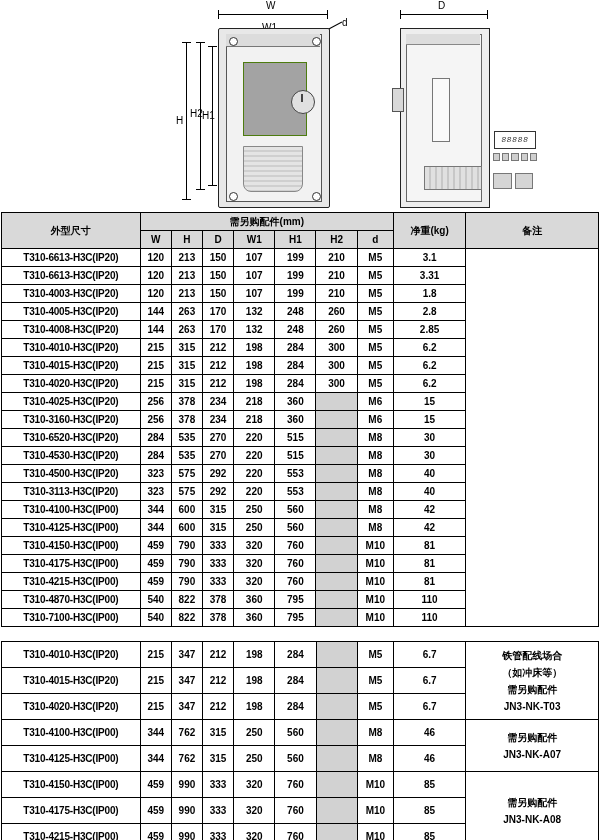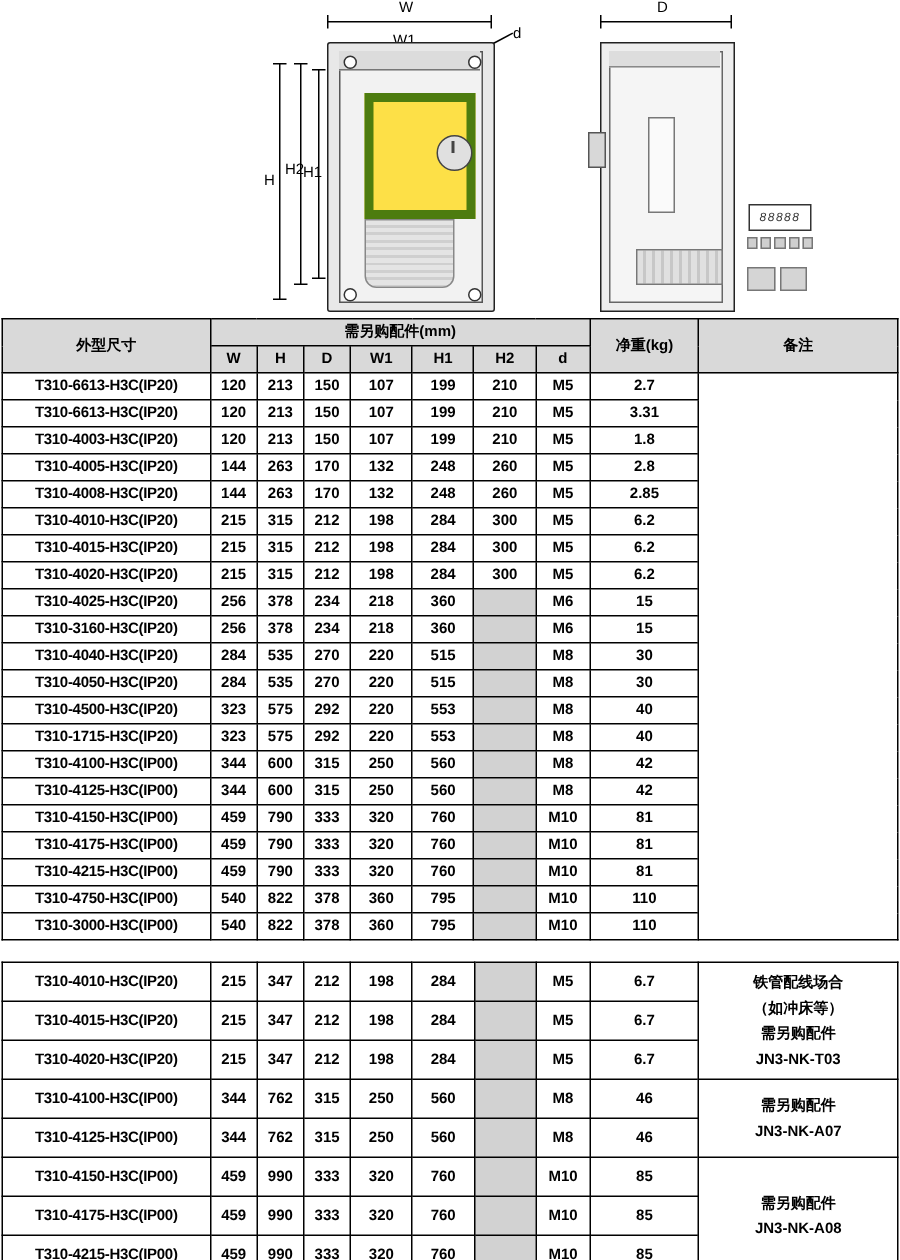--- a/index.html
+++ b/index.html
@@ -25,21 +25,21 @@
   .front-inner{
     position:absolute;left:226px;top:34px;width:94px;height:166px;
     border:1px solid #555;background:#f2f2f2;
   }
   .front-top-strip{
     position:absolute;left:226px;top:34px;width:94px;height:12px;
     background:#dcdcdc;border-bottom:1px solid #777;
   }
   .keypad{
     position:absolute;left:243px;top:62px;width:62px;height:72px;
-    background:#fde047;border:6px solid #4d7c0f;font-style:italic;
+    background:#a3a3a3;border:1px solid #4d7c0f;font-style:italic;
   }
   .display{
     position:absolute;left:250px;top:68px;width:40px;height:16px;
     background:#fff;border:1px solid #333;
     font-size:8px;letter-spacing:1px;text-align:center;line-height:16px;color:#333;
   }
   .btnrow{position:absolute;left:249px;top:90px;width:44px;height:8px;display:flex;gap:2px;}
   .btnrow i{flex:1;background:#cfcfcf;border:0.5px solid #777;display:block;}
   .knob{
     position:absolute;left:291px;top:90px;width:22px;height:22px;border-radius:50%;
@@ -217,21 +217,21 @@
     <tbody id="main-body">
         <tr>
           <td class="model">T310-6613-H3C(IP20)</td>
           <td>120</td>
           <td>213</td>
           <td>150</td>
           <td>107</td>
           <td>199</td>
           <td>210</td>
           <td>M5</td>
-          <td>2.7</td>
+          <td>3.1</td>
           <td rowspan="21"></td>
         </tr>
         <tr>
           <td class="model">T310-6613-H3C(IP20)</td>
           <td>120</td>
           <td>213</td>
           <td>150</td>
           <td>107</td>
           <td>199</td>
           <td>210</td>
@@ -320,32 +320,32 @@
           <td>256</td>
           <td>378</td>
           <td>234</td>
           <td>218</td>
           <td>360</td>
           <td class="gray"></td>
           <td>M6</td>
           <td>15</td>
         </tr>
         <tr>
-          <td class="model">T310-4040-H3C(IP20)</td>
+          <td class="model">T310-6520-H3C(IP20)</td>
           <td>284</td>
           <td>535</td>
           <td>270</td>
           <td>220</td>
           <td>515</td>
           <td class="gray"></td>
           <td>M8</td>
           <td>30</td>
         </tr>
         <tr>
-          <td class="model">T310-4050-H3C(IP20)</td>
+          <td class="model">T310-4530-H3C(IP20)</td>
           <td>284</td>
           <td>535</td>
           <td>270</td>
           <td>220</td>
           <td>515</td>
           <td class="gray"></td>
           <td>M8</td>
           <td>30</td>
         </tr>
         <tr>
@@ -353,21 +353,21 @@
           <td>323</td>
           <td>575</td>
           <td>292</td>
           <td>220</td>
           <td>553</td>
           <td class="gray"></td>
           <td>M8</td>
           <td>40</td>
         </tr>
         <tr>
-          <td class="model">T310-1715-H3C(IP20)</td>
+          <td class="model">T310-3113-H3C(IP20)</td>
           <td>323</td>
           <td>575</td>
           <td>292</td>
           <td>220</td>
           <td>553</td>
           <td class="gray"></td>
           <td>M8</td>
           <td>40</td>
         </tr>
         <tr>
@@ -419,32 +419,32 @@
           <td>459</td>
           <td>790</td>
           <td>333</td>
           <td>320</td>
           <td>760</td>
           <td class="gray"></td>
           <td>M10</td>
           <td>81</td>
         </tr>
         <tr>
-          <td class="model">T310-4750-H3C(IP00)</td>
+          <td class="model">T310-4870-H3C(IP00)</td>
           <td>540</td>
           <td>822</td>
           <td>378</td>
           <td>360</td>
           <td>795</td>
           <td class="gray"></td>
           <td>M10</td>
           <td>110</td>
         </tr>
         <tr>
-          <td class="model">T310-3000-H3C(IP00)</td>
+          <td class="model">T310-7100-H3C(IP00)</td>
           <td>540</td>
           <td>822</td>
           <td>378</td>
           <td>360</td>
           <td>795</td>
           <td class="gray"></td>
           <td>M10</td>
           <td>110</td>
         </tr>
       </tbody>

